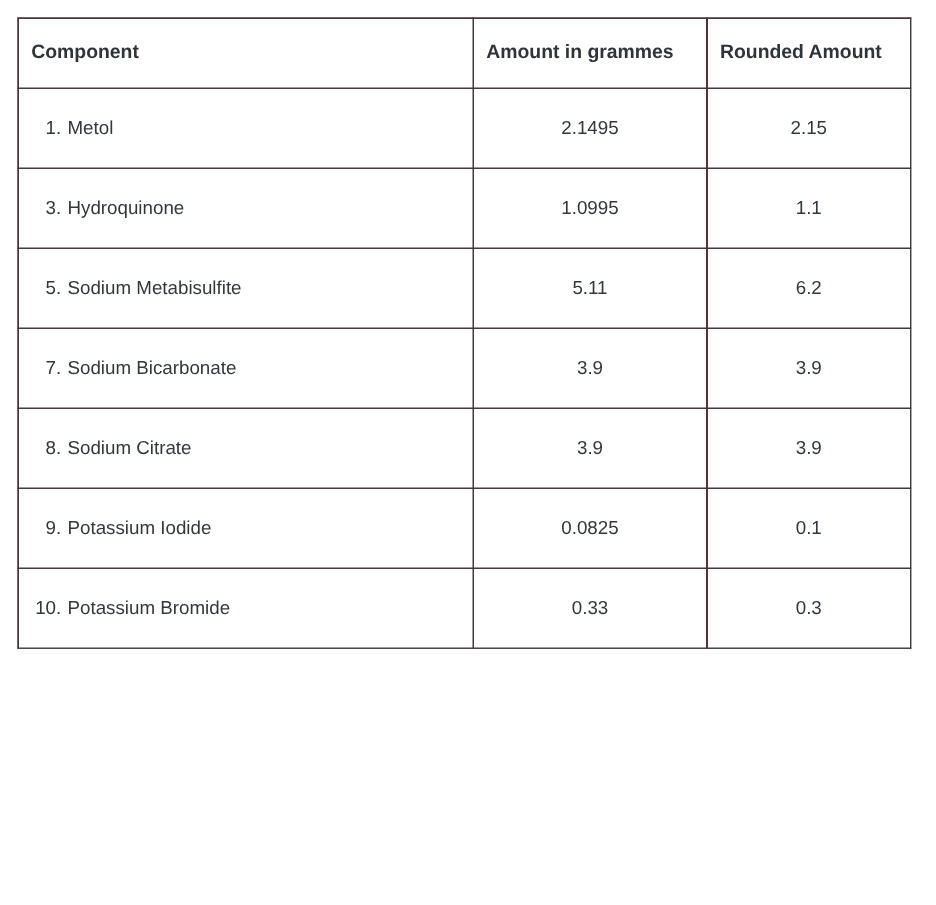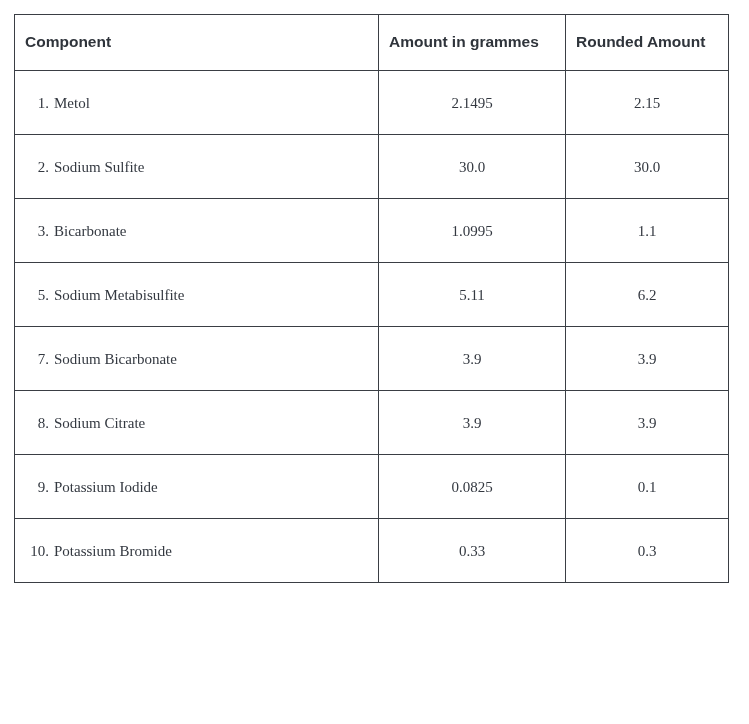--- a/index.html
+++ b/index.html
@@ -41,21 +41,20 @@
   table.data-table th {
     height: 55px;
     font-weight: bold;
     font-size: 15.5px;
     text-align: left;
     padding: 0 6px 0 10px;
     color: #2f343b;
   }
   table.data-table td {
     height: 63px;
-    font-family: Liberation Serif, serif;
   }
   td.cell-component {
     text-align: left;
     padding: 0 6px 0 10px;
   }
   td.cell-amount,
   td.cell-rounded {
     text-align: center;
     padding: 0 20px;
   }
@@ -83,26 +82,21 @@
         <th>Rounded Amount</th>
       </tr>
     </thead>
     <tbody>
       <tr>
         <td class="cell-component"><span class="row-num">1.</span><span>Metol</span></td>
         <td class="cell-amount">2.1495</td>
         <td class="cell-rounded">2.15</td>
       </tr>
       <tr>
-        <td class="cell-component"><span class="row-num">2.</span><span>Sodium Sulfite</span></td>
-        <td class="cell-amount">30.0</td>
-        <td class="cell-rounded">30.0</td>
-      </tr>
-      <tr>
-        <td class="cell-component"><span class="row-num">3.</span><span>Bicarbonate</span></td>
+        <td class="cell-component"><span class="row-num">3.</span><span>Hydroquinone</span></td>
         <td class="cell-amount">1.0995</td>
         <td class="cell-rounded">1.1</td>
       </tr>
       <tr>
         <td class="cell-component"><span class="row-num">5.</span><span>Sodium Metabisulfite</span></td>
         <td class="cell-amount">5.11</td>
         <td class="cell-rounded">6.2</td>
       </tr>
       <tr>
         <td class="cell-component"><span class="row-num">7.</span><span>Sodium Bicarbonate</span></td>

